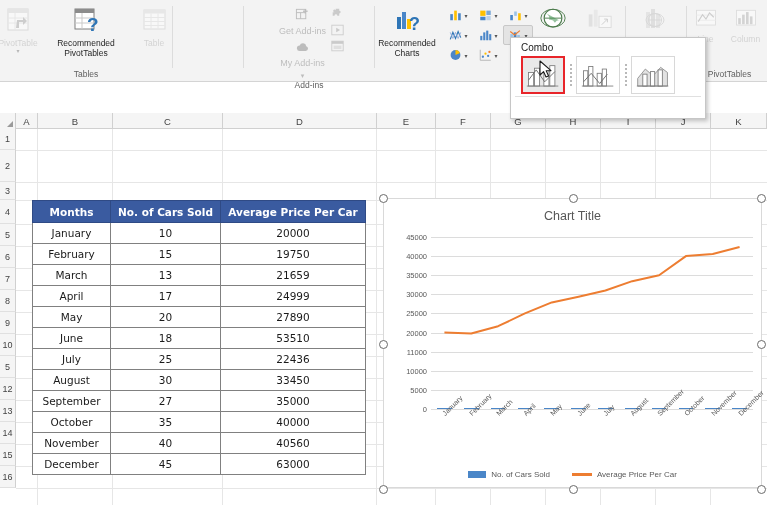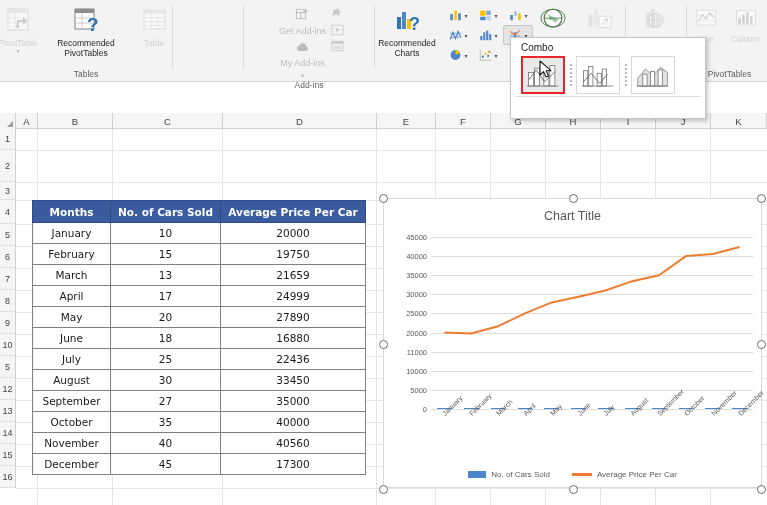--- a/index.html
+++ b/index.html
@@ -554,21 +554,21 @@
           <td>24999</td>
         </tr>
       <tr>
           <td>May</td>
           <td>20</td>
           <td>27890</td>
         </tr>
       <tr>
           <td>June</td>
           <td>18</td>
-          <td>16880</td>
+          <td>53510</td>
         </tr>
       <tr>
           <td>July</td>
           <td>25</td>
           <td>22436</td>
         </tr>
       <tr>
           <td>August</td>
           <td>30</td>
           <td>33450</td>
@@ -584,21 +584,21 @@
           <td>40000</td>
         </tr>
       <tr>
           <td>November</td>
           <td>40</td>
           <td>40560</td>
         </tr>
       <tr>
           <td>December</td>
           <td>45</td>
-          <td>17300</td>
+          <td>63000</td>
         </tr>
     </tbody>
   </table>
 
 
   <div class="chartobj">
     <div class="chart-title">Chart Title</div>
 
     <div class="plot">
 

